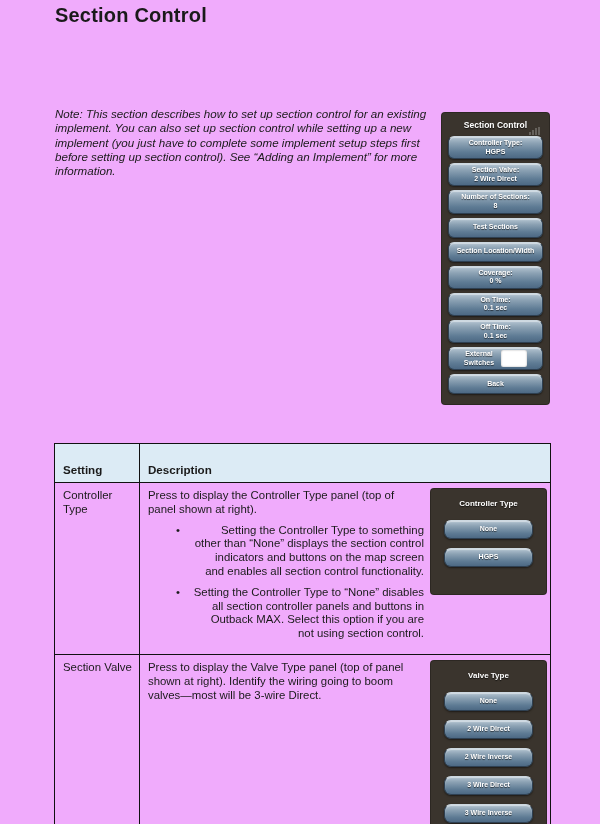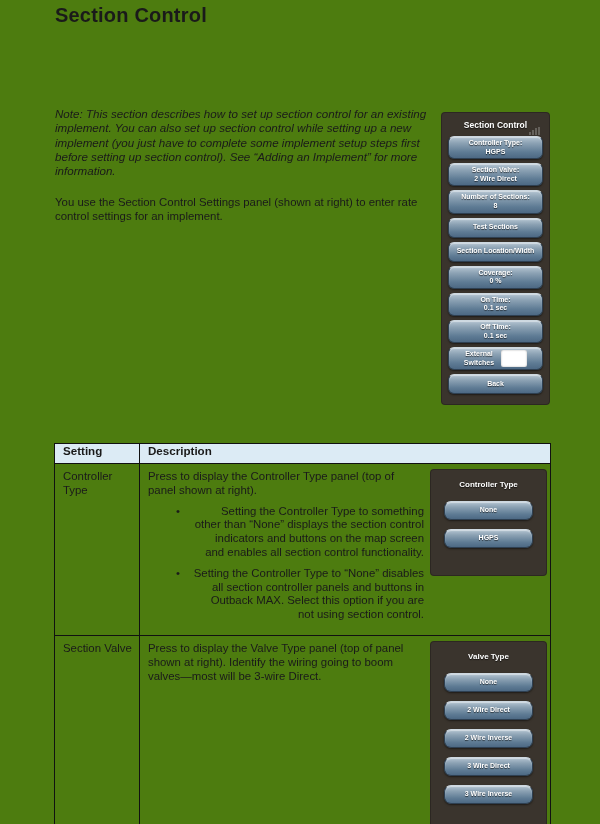--- a/index.html
+++ b/index.html
@@ -1,18 +1,18 @@
 <!DOCTYPE html>
 <html><head>
 <meta charset="utf-8">
 <style>
   * { margin:0; padding:0; box-sizing:border-box; }
   html,body { background:#fff; }
   .page {
-    position:relative; width:600px; height:824px; background:#4d7c0f;
+    position:relative; width:600px; height:824px; background:#f0abfc;
     font-family:"Liberation Sans", sans-serif; color:#1a1a1a; overflow:hidden;
   }
   .h1 { position:absolute; left:55px; top:4px; font-size:20px; font-weight:bold; letter-spacing:.2px; }
   .intro { position:absolute; left:55px; top:37px; width:420px; font-size:11.4px; line-height:14px; }
   .h2 { position:absolute; left:55px; top:83px; font-size:15.5px; font-weight:bold; }
   .note { position:absolute; left:55px; top:107px; width:388px; font-style:italic; font-size:11.6px; line-height:14.3px; }
   .para2 { position:absolute; left:55px; top:195px; width:398px; font-size:11.4px; line-height:14px; }
 
   
   .panel {
@@ -53,21 +53,21 @@
 
   
   .caption { position:absolute; left:55px; top:420px; font-size:11.6px; font-weight:bold; }
   table.settings {
     position:absolute; left:54px; top:443px; width:497px;
     border-collapse:collapse; table-layout:fixed;
   }
   table.settings th, table.settings td { border:1.4px solid #111; vertical-align:top; }
   table.settings th {
     background:#dcebf5; font-size:11.6px; font-weight:bold; text-align:left;
-    padding:0 8px 6px;
+    padding:19px 8px 6px;
   }
   col.c1 { width:85px; }
   td.setting-cell { padding:6px 6px 6px 8px; font-size:11.4px; line-height:13.8px; }
   td.desc-cell { padding:6px 3px 6px 8px; font-size:11.4px; line-height:13.8px; }
   tr.r0 td { height:161px; }
   tr.r1 td { height:187px; }
 
   .row-panel {
     float:right; width:115px; margin:0 1px 5px 7px; padding:3px 13px 6px;
     box-shadow:0 0 0 1px #2c2722;
@@ -84,21 +84,20 @@
   ul.bullets .dot { flex:0 0 17px; }
   .bullet-text { flex:1 1 auto;text-align:right; }
 </style>
 </head>
 <body>
 
 <div class="page">
 
   <div class="h1">Section Control</div>
   <div class="note">Note: This section describes how to set up section control for an existing implement. You can also set up section control while setting up a new implement (you just have to complete some implement setup steps first before setting up section control). See “Adding an Implement” for more information.</div>
-  <div class="para2">You use the Section Control Settings panel (shown at right) to enter rate control settings for an implement.</div>
 
   <div class="panel main-panel">
       <div class="panel-title">Section Control<span class="signal-bars-icon"></span></div>
       <div class="btn-stack">
         <div class="panel-btn">
           <div class="btn-lines">
             <div>Controller Type:</div>
             <div>HGPS</div>
           </div>
         </div>

